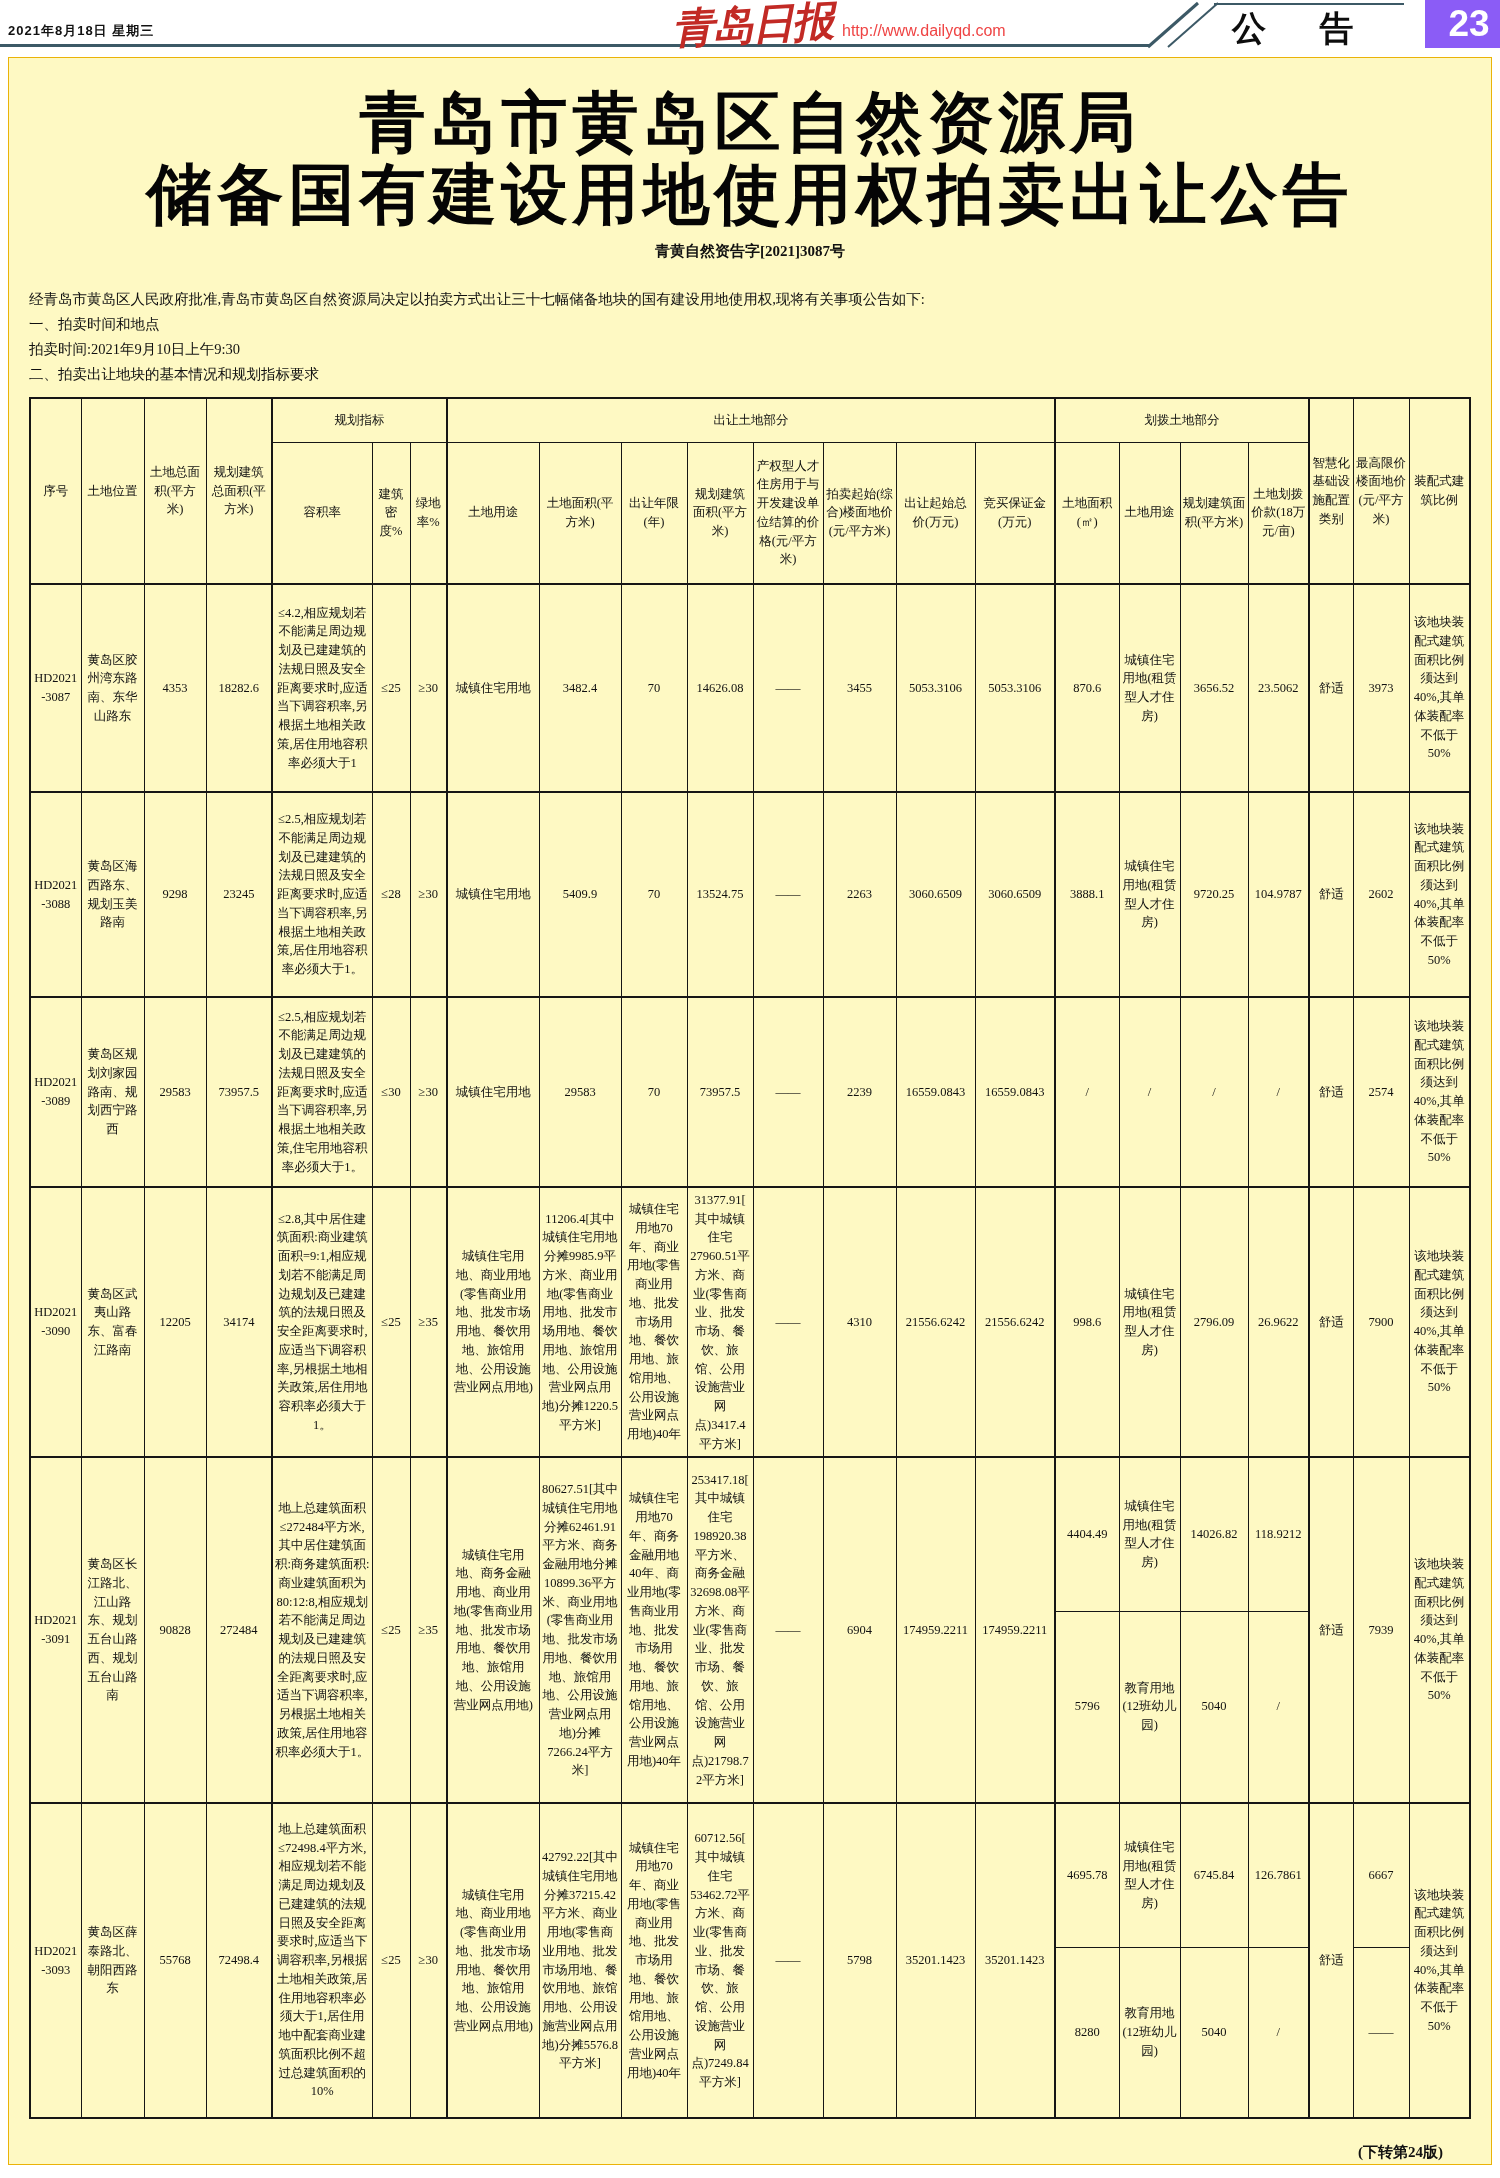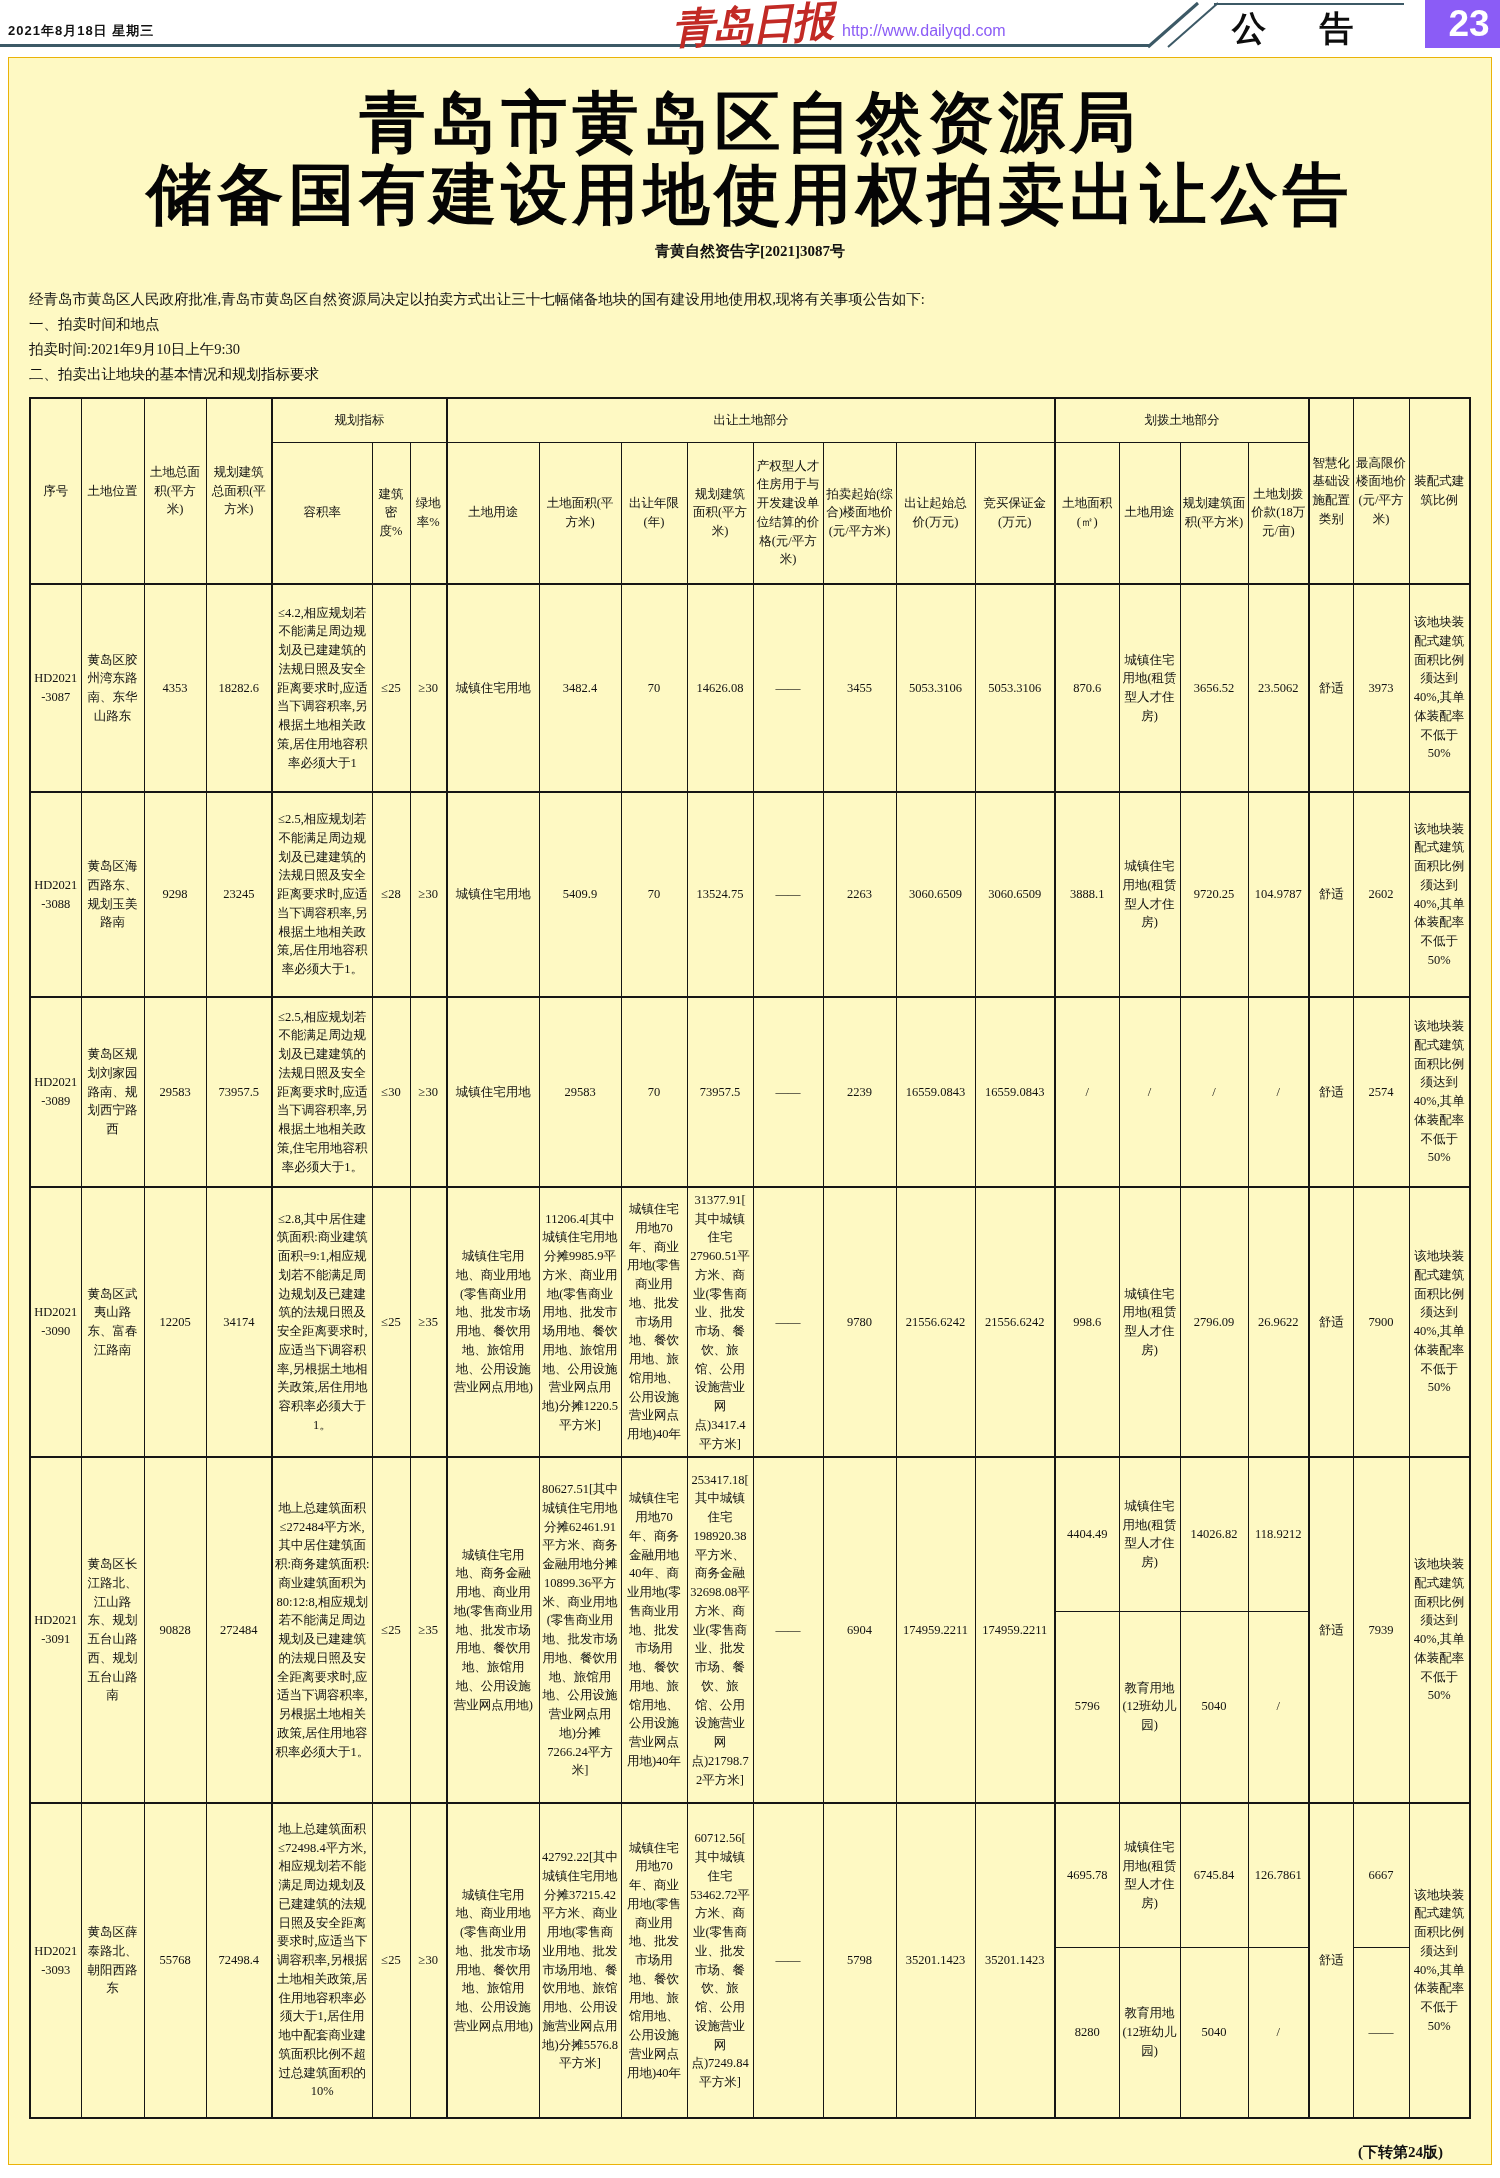--- a/index.html
+++ b/index.html
@@ -8,21 +8,21 @@
     width:1500px;height:2178px;position:relative;background:#ffffff;
     font-family:"Liberation Serif","DejaVu Serif",serif;color:#111;
   }
   
   .masthead{position:relative;height:55px;width:1500px;padding-left:19px;}
   .mh-date{position:absolute;left:8px;top:22px;font-family:"Liberation Sans",sans-serif;
     font-weight:bold;font-size:13px;letter-spacing:1px;color:#111;}
   .mh-logo{position:absolute;left:672px;top:0px;font-size:42px;font-weight:bold;
     color:#c22a25;font-style:italic;transform:rotate(-3deg);line-height:50px;
     font-family:"Liberation Serif",serif;letter-spacing:-2px;}
-  .mh-url{position:absolute;left:842px;top:22px;font-size:16px;color:#8b5cf6;
+  .mh-url{position:absolute;left:842px;top:22px;font-size:16px;color:#ef4444;
     font-family:"Liberation Sans",sans-serif;}
   .mh-section{position:absolute;left:1232px;top:6px;font-size:34px;font-weight:bold;
     letter-spacing:22px;font-family:"Liberation Sans",sans-serif;color:#0d0d0d;white-space:nowrap;}
   .mh-pageno{position:absolute;right:6px;top:0;width:88px;height:48px;background:#8b5cf6;
     color:#fff;font-family:"Liberation Sans",sans-serif;font-weight:bold;font-size:37px;
     display:flex;align-items:center;justify-content:center;}
   .mh-svg{position:absolute;left:0;top:0;}
   
   .frame{margin:2px 8px 0 8px;border:1px solid #eab308;height:2108px;box-sizing:border-box;
     padding:0 20px;position:relative;background:#fef9c3;overflow:hidden;}
@@ -214,21 +214,21 @@
         <td>12205</td>
         <td>34174</td>
         <td class="gl">≤2.8,其中居住建筑面积:商业建筑面积=9:1,相应规划若不能满足周边规划及已建建筑的法规日照及安全距离要求时,应适当下调容积率,另根据土地相关政策,居住用地容积率必须大于1。</td>
         <td>≤25</td>
         <td>≥35</td>
         <td class="gl">城镇住宅用地、商业用地(零售商业用地、批发市场用地、餐饮用地、旅馆用地、公用设施营业网点用地)</td>
         <td>11206.4[其中城镇住宅用地分摊9985.9平方米、商业用地(零售商业用地、批发市场用地、餐饮用地、旅馆用地、公用设施营业网点用地)分摊1220.5平方米]</td>
         <td>城镇住宅用地70年、商业用地(零售商业用地、批发市场用地、餐饮用地、旅馆用地、公用设施营业网点用地)40年</td>
         <td>31377.91[其中城镇住宅27960.51平方米、商业(零售商业、批发市场、餐饮、旅馆、公用设施营业网点)3417.4平方米]</td>
         <td>——</td>
-        <td>9780</td>
+        <td>4310</td>
         <td>21556.6242</td>
         <td>21556.6242</td>
         <td class="gl">998.6</td>
         <td>城镇住宅用地(租赁型人才住房)</td>
         <td>2796.09</td>
         <td>26.9622</td>
         <td class="gl">舒适</td>
         <td>7900</td>
         <td>该地块装配式建筑面积比例须达到40%,其单体装配率不低于50%</td>
       </tr>

